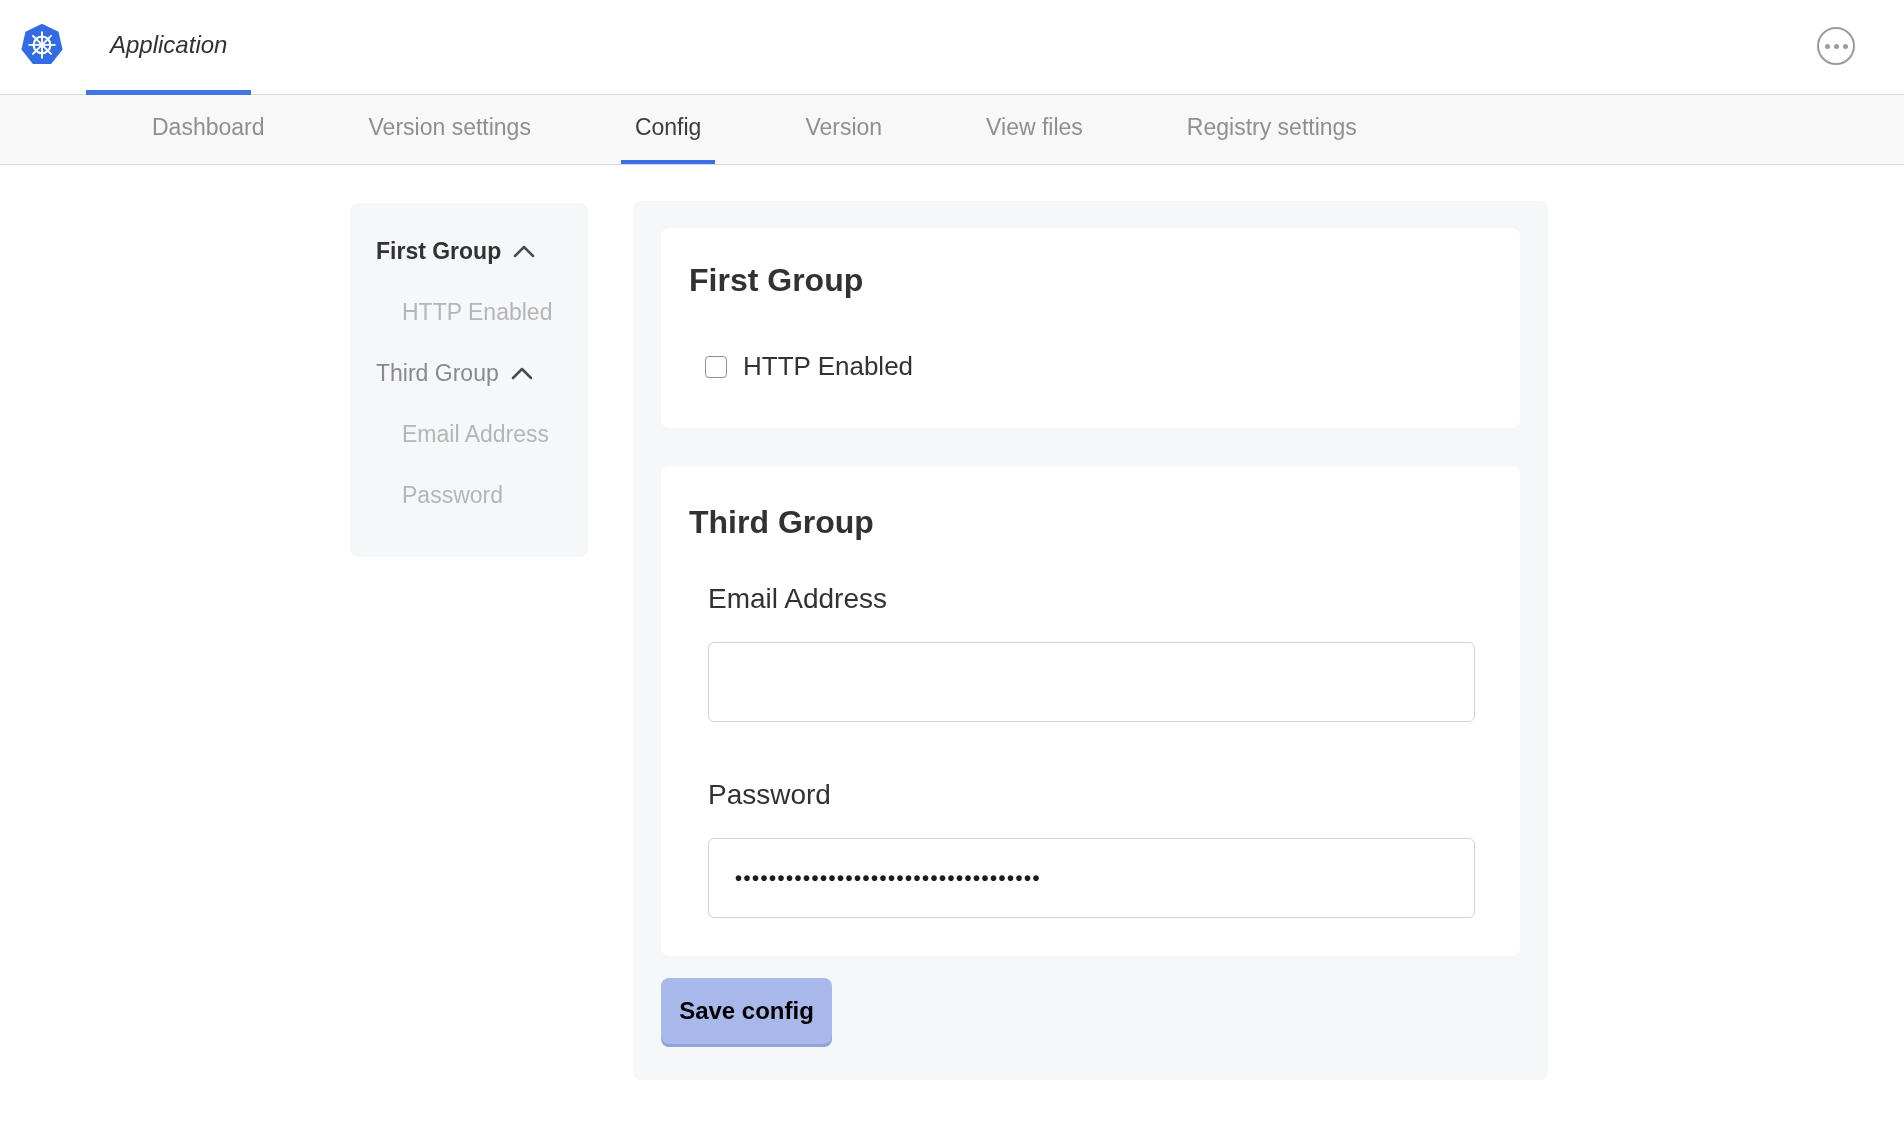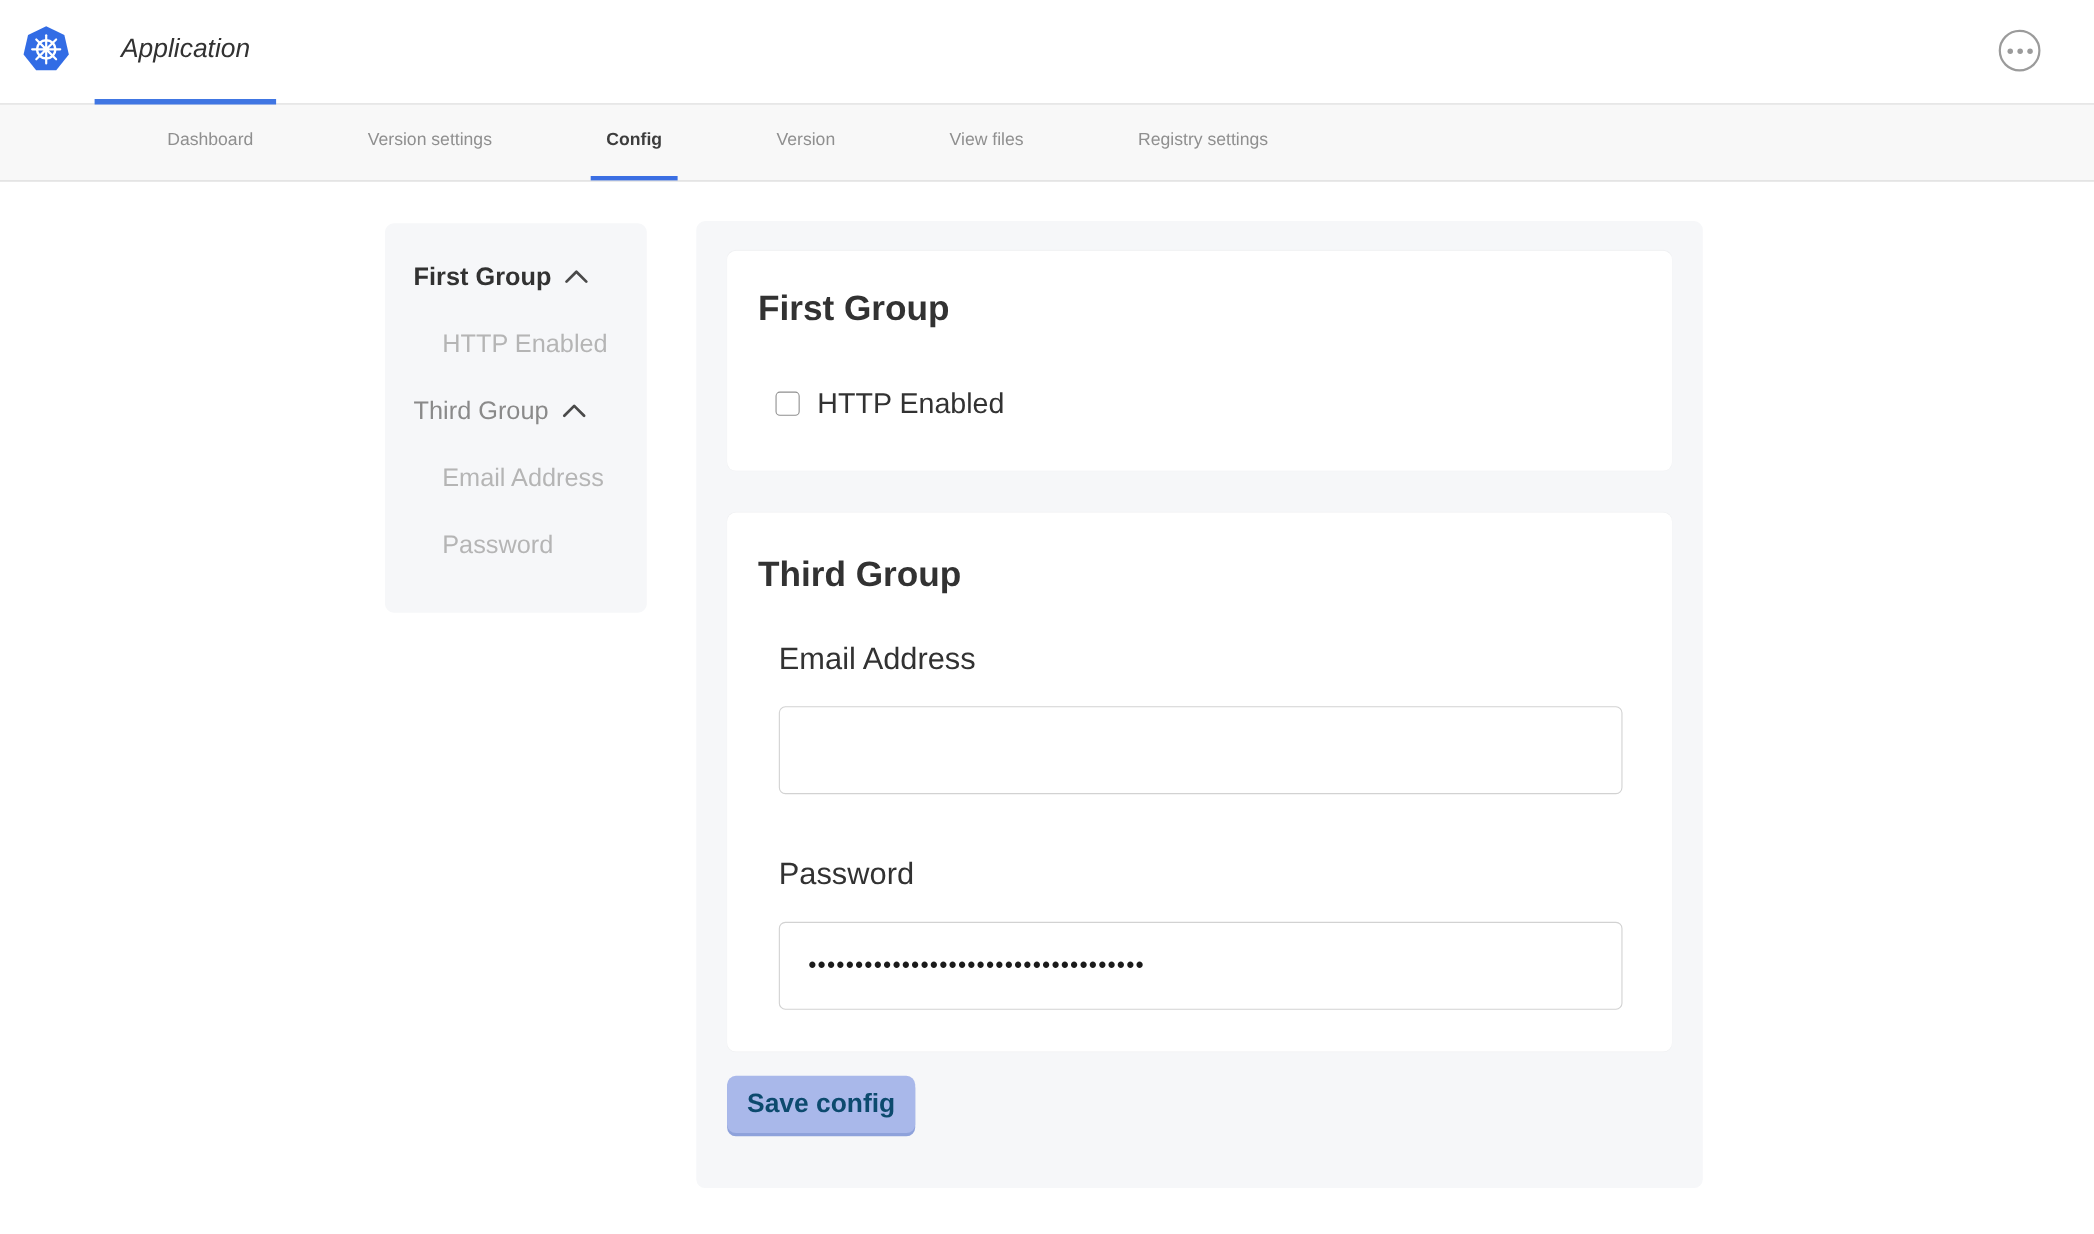--- a/index.html
+++ b/index.html
@@ -14,23 +14,23 @@
   .app-tab span { font-size:24px; color:#323232;font-style:italic; }
   .menu-btn { position:absolute; left:1817px; top:27px; width:38px; height:38px; border-radius:50%;
               border:2px solid #9b9b9b; background:#fff; display:flex; align-items:center; justify-content:center;
               padding:0; cursor:pointer; box-sizing:border-box; }
   .ellipsis { display:flex; gap:4px; }
   .ellipsis i { width:5px; height:5px; border-radius:50%; background:#9b9b9b; display:block; }
 
   
   .nav { height:70px; background:#f8f8f8; border-bottom:1px solid #d7d7d7; display:flex;
          padding-left:138px; box-sizing:border-box; }
-  .nav-tab { font-size:16px; color:#8f8f8f; padding:0 14px; margin-right:76px; display:flex; align-items:center;
+  .nav-tab { font-size:23px; color:#8f8f8f; padding:0 14px; margin-right:76px; display:flex; align-items:center;
              border-bottom:4px solid transparent; box-sizing:border-box; cursor:pointer; white-space:nowrap; }
-  .nav-tab.active { color:#3d3d3d; border-bottom-color:#3b6fe3; font-weight:700; }
+  .nav-tab.active { color:#3d3d3d; border-bottom-color:#3b6fe3; font-weight:400; }
 
   
   .content { position:relative; height:956px; }
 
   .side-panel { position:absolute; left:350px; top:38px; width:238px; height:354px; background:#f6f7f9;
                 border-radius:8px; padding:18px 0 0 26px; box-sizing:border-box; }
   .side-row { height:61px; display:flex; align-items:center; font-size:23px; color:#b5b5b5; cursor:pointer; }
   .side-row.indent { padding-left:26px; }
   .side-row.group-first { color:#323232; font-weight:bold; }
   .side-row.group-third { color:#8a8a8a; }
@@ -50,22 +50,22 @@
 
   .field { margin-left:19px; }
   .field-1 { margin-top:42px; }
   .field-2 { margin-top:57px; }
   .field label { display:block; font-size:28px; line-height:32px; color:#323232; font-weight:500; }
   .field input { display:block; margin-top:27px; width:767px; height:80px; border:1px solid #d2d2d2;
                  border-radius:6px; background:#fff; font-size:24px; color:#1f1f1f; padding:0 26px;
                  box-sizing:border-box; outline:none; font-family:"Liberation Sans", sans-serif; }
   .field input.password { font-size:20px; font-weight:bold; letter-spacing:1.5px; color:#1b1b1b; }
 
-  .save-btn { display:block; margin-top:22px; width:171px; height:52px; border:none; border-radius:8px;
-              background:#a9b8ea; color:#0c4a6e; font-size:24px; font-weight:bold;
+  .save-btn { display:block; margin-top:22px; width:171px; height:66px; border:none; border-radius:8px;
+              background:#a9b8ea; color:#000000; font-size:24px; font-weight:bold;
               font-family:"Liberation Sans", sans-serif; box-shadow:0 3px 0 #8ea2db; cursor:pointer; }
 </style>
 </head>
 <body>
 
 <div class="page">
 
   <div class="header">
     <div class="logo">
       <svg viewBox="0 0 100 100" width="44" height="44">

